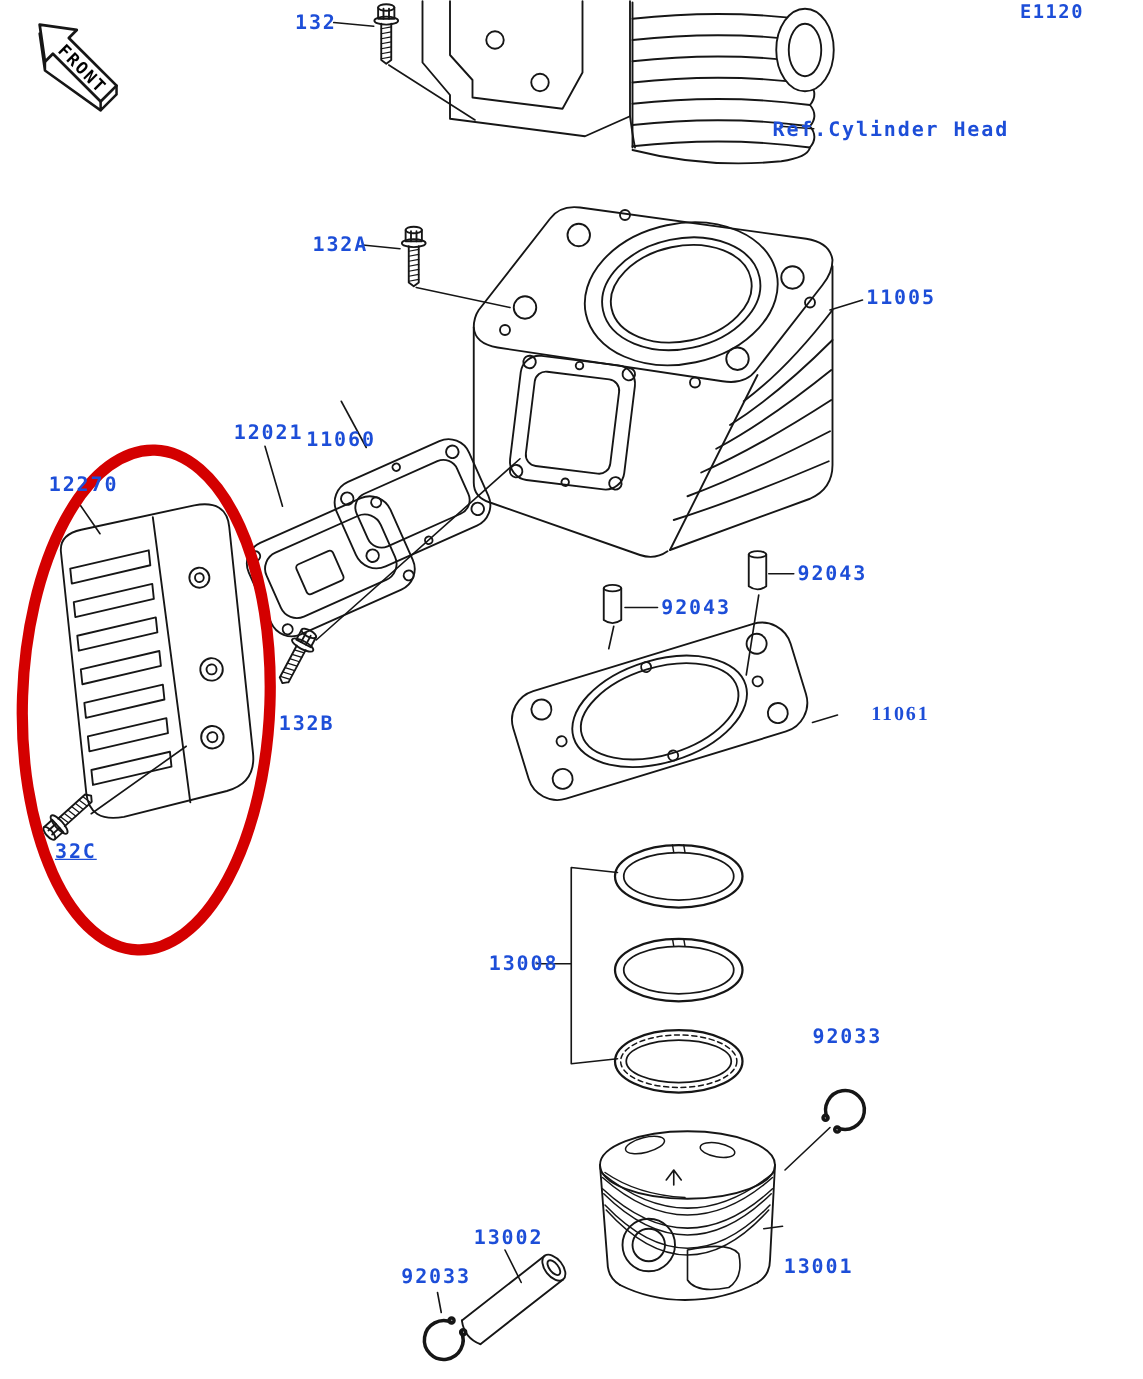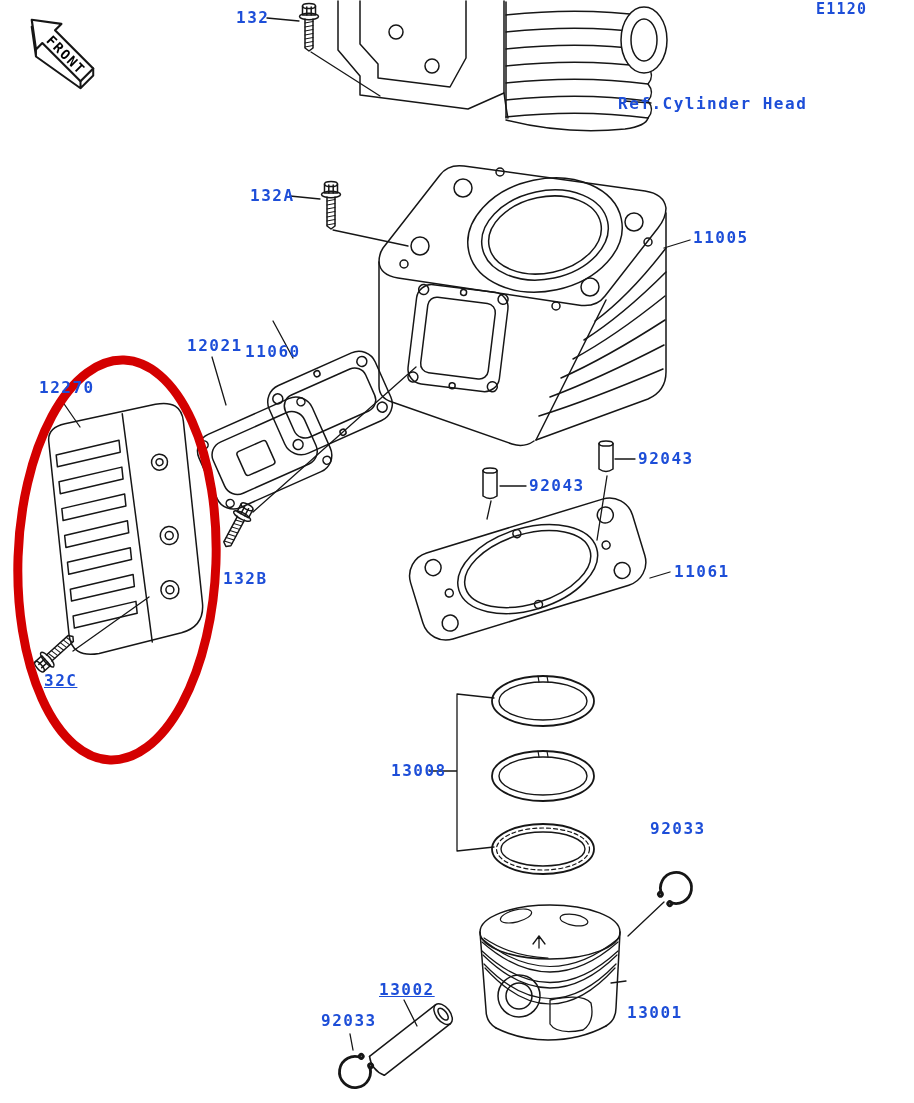--- a/index.html
+++ b/index.html
@@ -263,22 +263,22 @@
 
   <div class="label" style="left:236px;top:9px;">132</div>
   <div class="label" style="left:618px;top:95px;">Ref.Cylinder Head</div>
   <div class="label" style="left:250px;top:187px;">132A</div>
   <div class="label" style="left:693px;top:229px;">11005</div>
   <div class="label" style="left:245px;top:301px;margin-top:42px;">11060</div>
   <div class="label" style="left:167px;top:337px;margin-left:20px;">12021</div>
   <div class="label" style="left:39px;top:379px;">12270</div>
   <div class="label" style="left:529px;top:477px;">92043</div>
   <div class="label" style="left:638px;top:450px;">92043</div>
-  <div class="label" style="left:674px;top:563px;">11061</div>
+  <div class="label" style="left:697px;top:563px;font-family:Liberation Serif, serif;">11061</div>
   <div class="label" style="left:211px;top:570px;padding-left:12px;">132B</div>
   <div class="label" style="left:44px;top:672px;text-decoration:underline;">32C</div>
   <div class="label" style="left:372px;top:762px;margin-left:19px;">13008</div>
   <div class="label" style="left:650px;top:820px;">92033</div>
   <div class="label" style="left:627px;top:972px;margin-top:32px;">13001</div>
-  <div class="label" style="left:379px;top:981px;text-decoration:underline;">13002</div>
+  <div class="label" style="left:379px;top:981px;">13002</div>
   <div class="label" style="left:321px;top:1012px;">92033</div>
 
 </div>
 
 </body></html>

